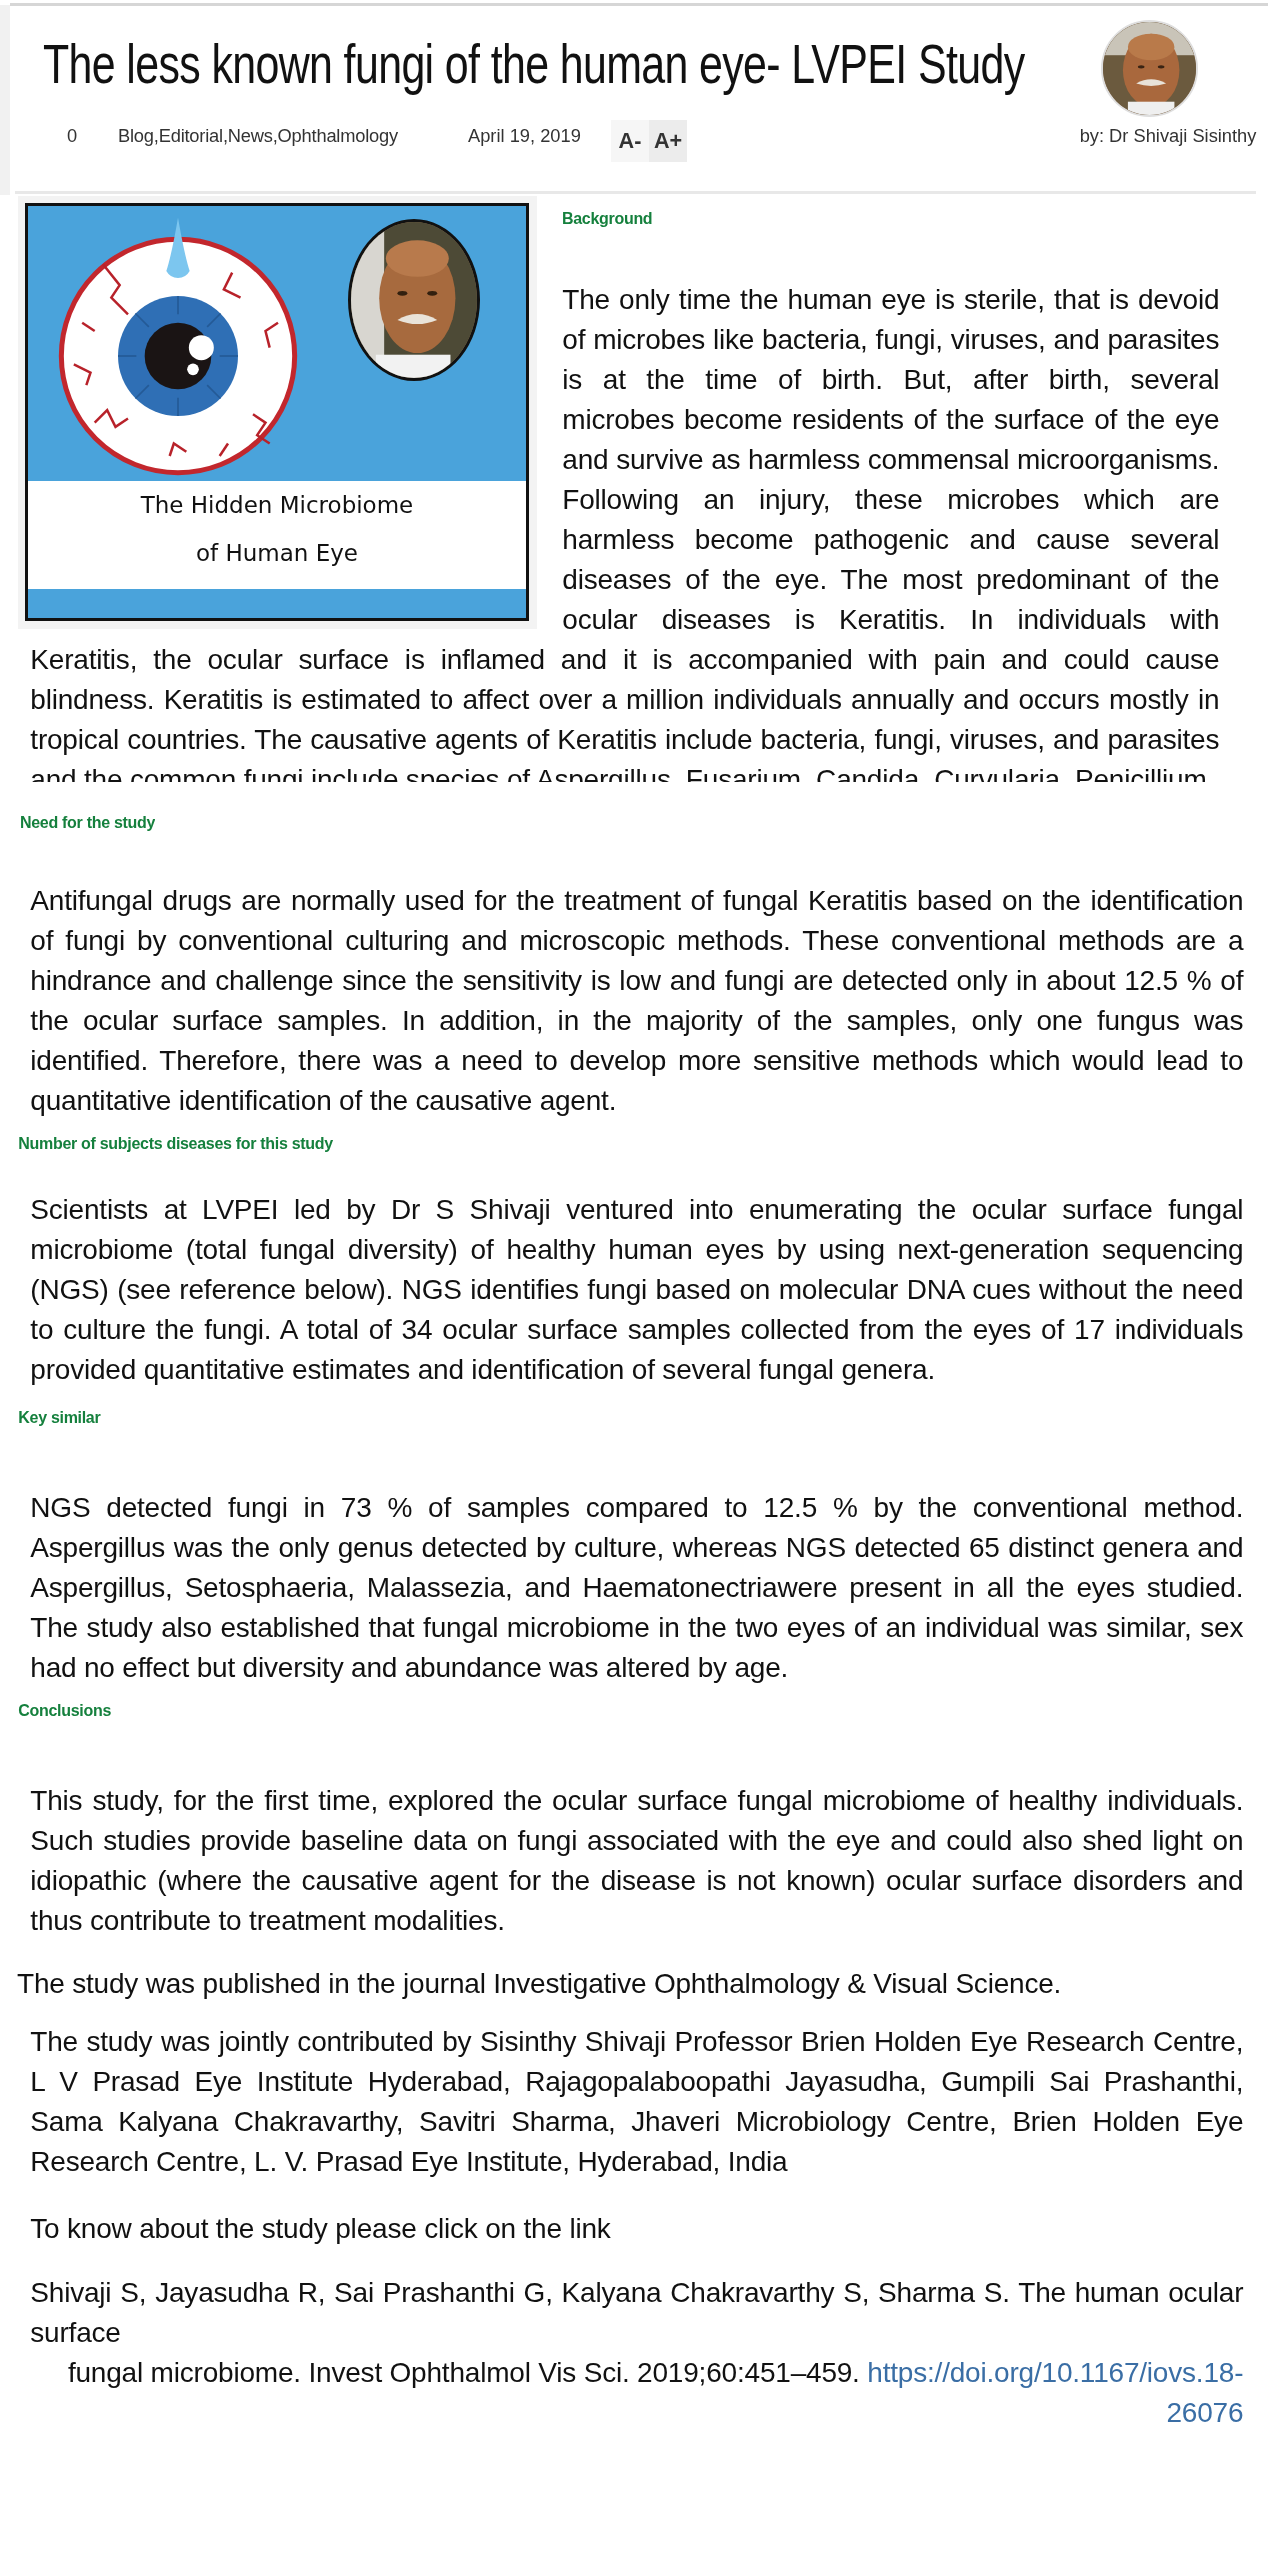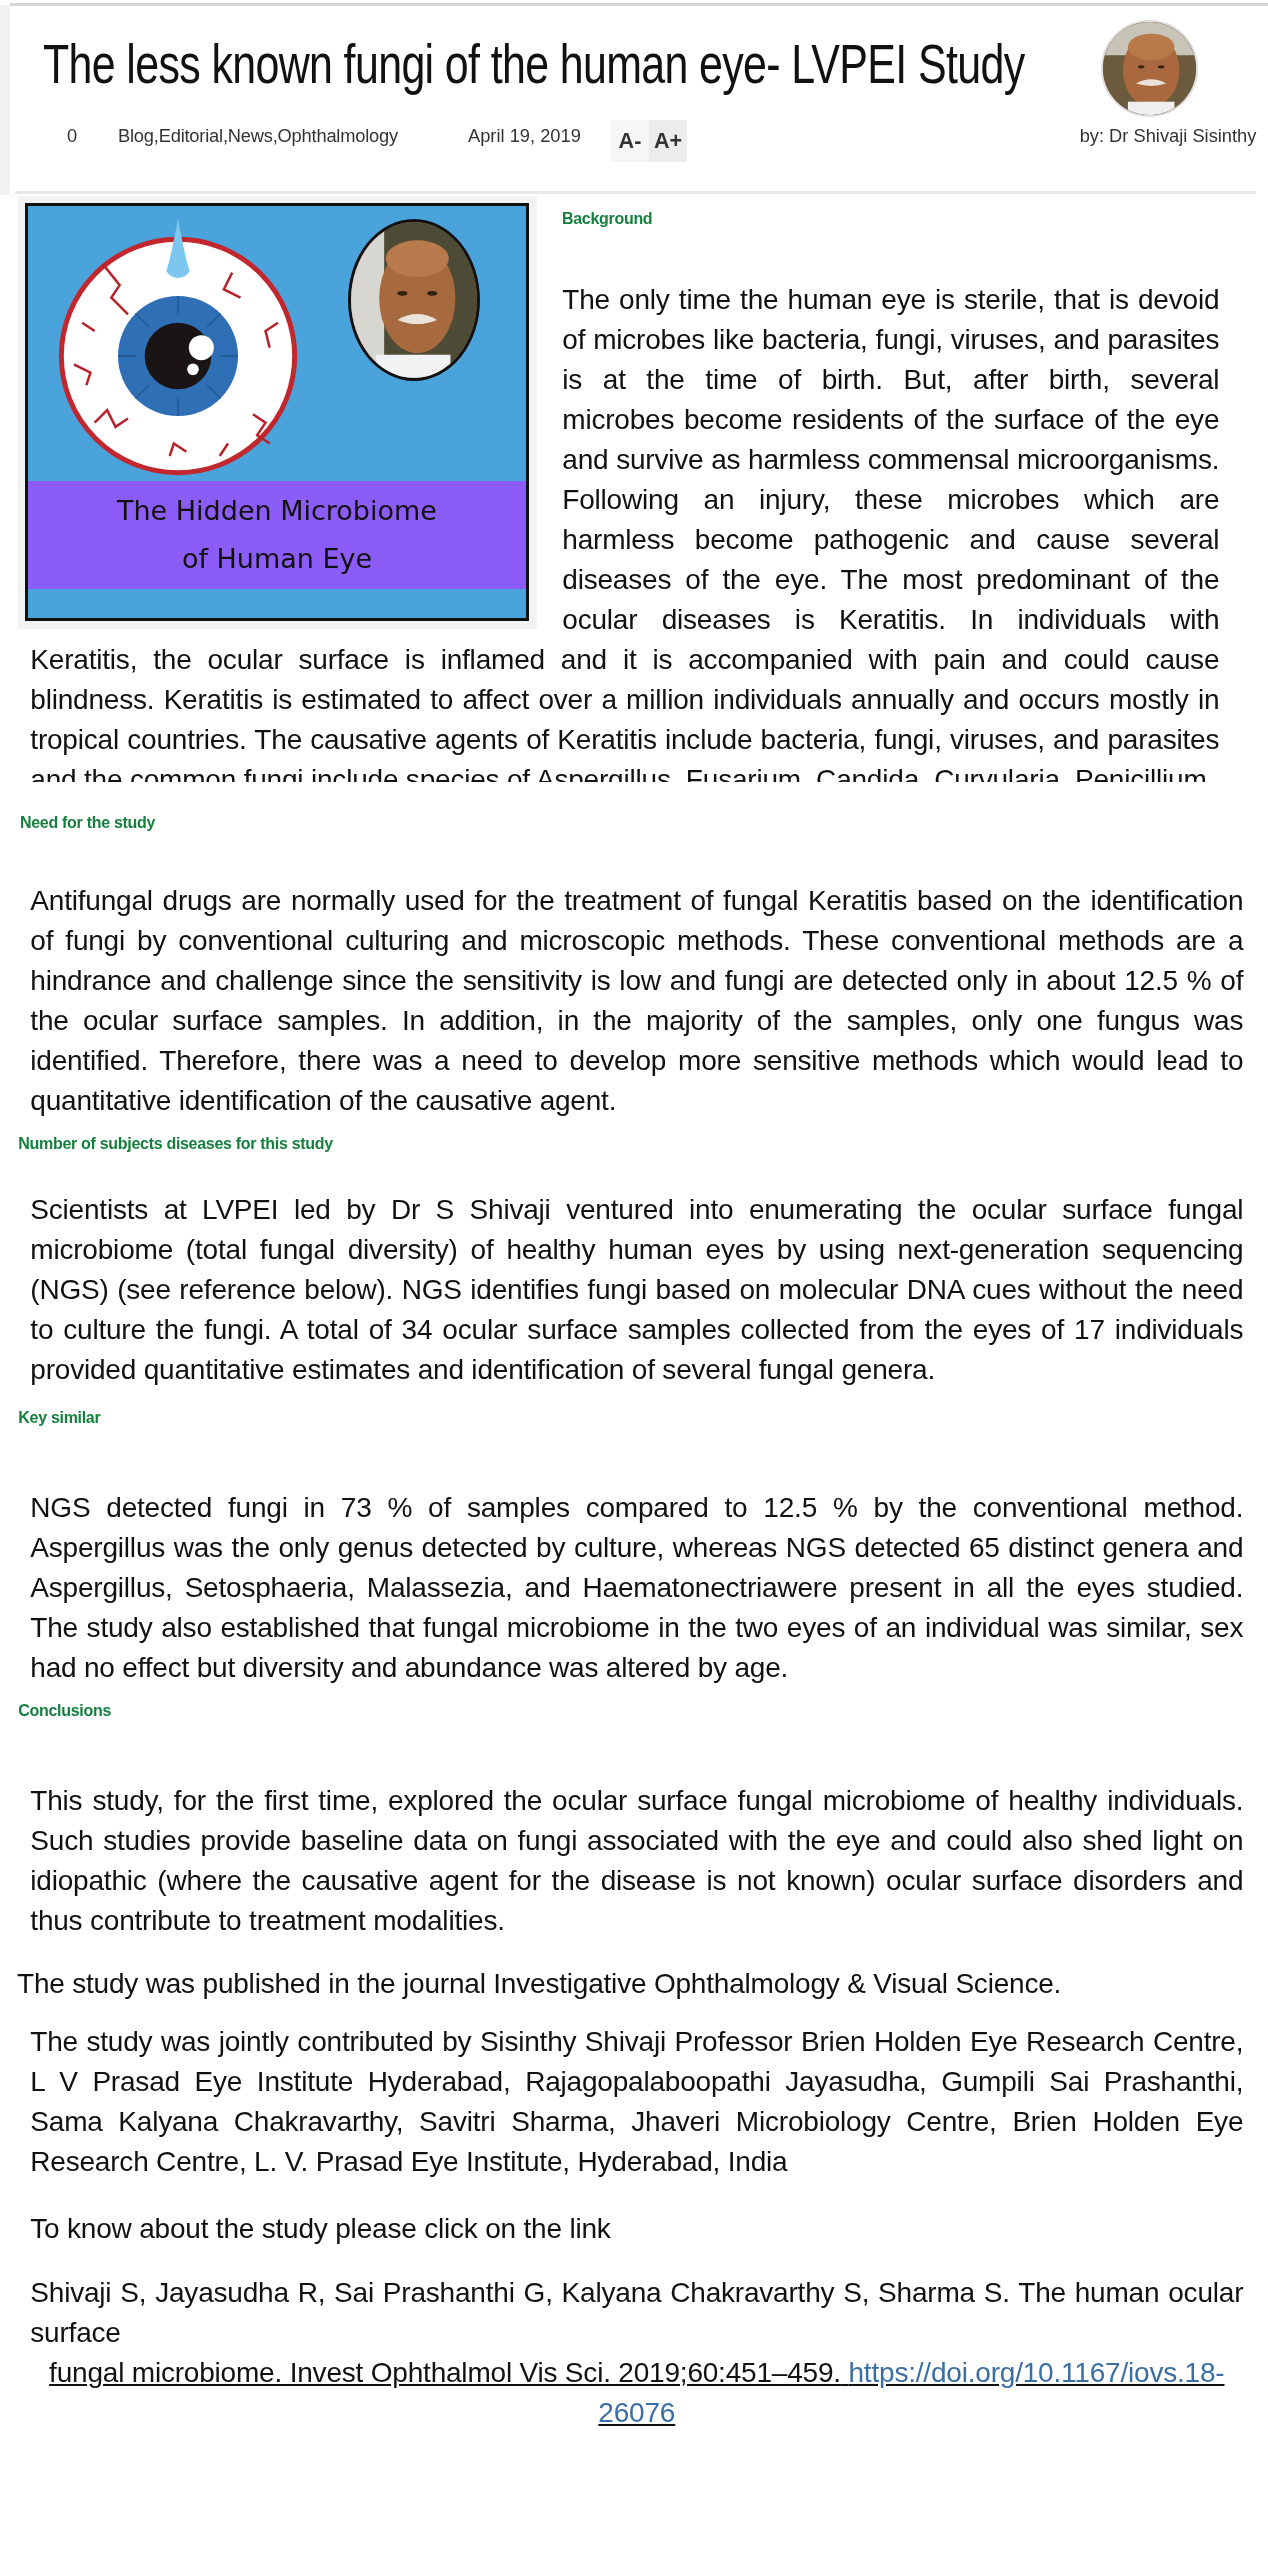--- a/index.html
+++ b/index.html
@@ -21,23 +21,23 @@
   .font-btn { width:38px; height:42px; display:flex; align-items:center; justify-content:center;
               font-size:21.6px; font-weight:bold; color:#333; cursor:pointer; }
   .font-btn.minus { background:#f6f6f6; }
   .font-btn.plus { background:#ececec; }
   .sep { position:absolute; left:15px; right:11.6px; top:191px; height:2.5px; background:#e8e8e8; }
 
   .hero { position:absolute; left:18.3px; top:196px; width:519px; height:433px; background:#f3f3f3;
           box-sizing:border-box; padding:6.7px; }
   .hero-inner { width:504px; height:418px; border:3.3px solid #111; box-sizing:border-box; position:relative;
                 background:#4aa3db; overflow:hidden; }
-  .hero-caption { position:absolute; left:0; right:0; top:275px; height:108px; background:#8b5cf6;
-                  display:flex; flex-direction:column; align-items:center; justify-content:center;
-                  font-family:"DejaVu Sans", sans-serif; font-size:27px; line-height:48px; color:#111; }
+  .hero-caption { position:absolute; left:0; right:0; top:275px; height:108px; background:#ffffff;
+                  display:flex; flex-direction:column; align-items:center; justify-content:flex-start;
+                  font-family:"DejaVu Sans", sans-serif; font-size:23px; line-height:48px; color:#111; }
   .hero-photo { position:absolute; left:320px; top:13.3px; width:126px; height:156px; border-radius:50%;
                 border:3.3px solid #111; background:#8b6a4a; overflow:hidden; }
 
   .h { position:absolute; margin:0; font-size:16px; font-weight:bold; color:#15803d; letter-spacing:-0.3px; }
   .p { position:absolute; margin:12px; font-size:28px; line-height:40px; text-align:justify; color:#111;
        letter-spacing:-0.2px; }
   .link { color:#3a6ea5; text-decoration:none; }
 </style>
 </head>
 <body>
@@ -137,15 +137,15 @@
 <p class="p" style="left:18.3px;top:1476px;width:1213px;">NGS detected fungi in 73 % of samples compared to 12.5 % by the conventional method. Aspergillus was the only genus detected by culture, whereas NGS detected 65 distinct genera and Aspergillus, Setosphaeria, Malassezia, and Haematonectriawere present in all the eyes studied. The study also established that fungal microbiome in the two eyes of an individual was similar, sex had no effect but diversity and abundance was altered by age.</p>
 
 <h3 class="h" style="left:18.3px;top:1702px;">Conclusions</h3>
 <p class="p" style="left:18.3px;top:1769px;width:1213px;">This study, for the first time, explored the ocular surface fungal microbiome of healthy individuals. Such studies provide baseline data on fungi associated with the eye and could also shed light on idiopathic (where the causative agent for the disease is not known) ocular surface disorders and thus contribute to treatment modalities.</p>
 <p class="p" style="left:5px;top:1952px;width:1213px;">The study was published in the journal Investigative Ophthalmology &amp; Visual Science.</p>
 <p class="p" style="left:18.3px;top:2010px;width:1213px;">The study was jointly contributed by Sisinthy Shivaji Professor Brien Holden Eye Research Centre, L V Prasad Eye Institute Hyderabad, Rajagopalaboopathi Jayasudha, Gumpili Sai Prashanthi, Sama Kalyana Chakravarthy, Savitri Sharma, Jhaveri Microbiology Centre, Brien Holden Eye Research Centre, L. V. Prasad Eye Institute, Hyderabad, India</p>
 <p class="p" style="left:18.3px;top:2197px;width:1213px;">To know about the study please click on the link</p>
 
 <div class="p" style="left:18.3px;top:2261px;width:1213px;">
   <div style="text-align:justify;text-align-last:justify;"><span>Shivaji S, Jayasudha R, Sai Prashanthi G, Kalyana Chakravarthy S, Sharma S. The human ocular surface</span></div>
-  <div style="text-align:center;text-decoration:underline;"><span>fungal microbiome. Invest Ophthalmol Vis Sci. 2019;60:451–459.</span> <a class="link" href="#">https://doi.org/10.1167/iovs.18-26076</a></div>
+  <div style="text-align:right;"><span>fungal microbiome. Invest Ophthalmol Vis Sci. 2019;60:451–459.</span> <a class="link" href="#">https://doi.org/10.1167/iovs.18-26076</a></div>
 </div>
 
 
 </body></html>

